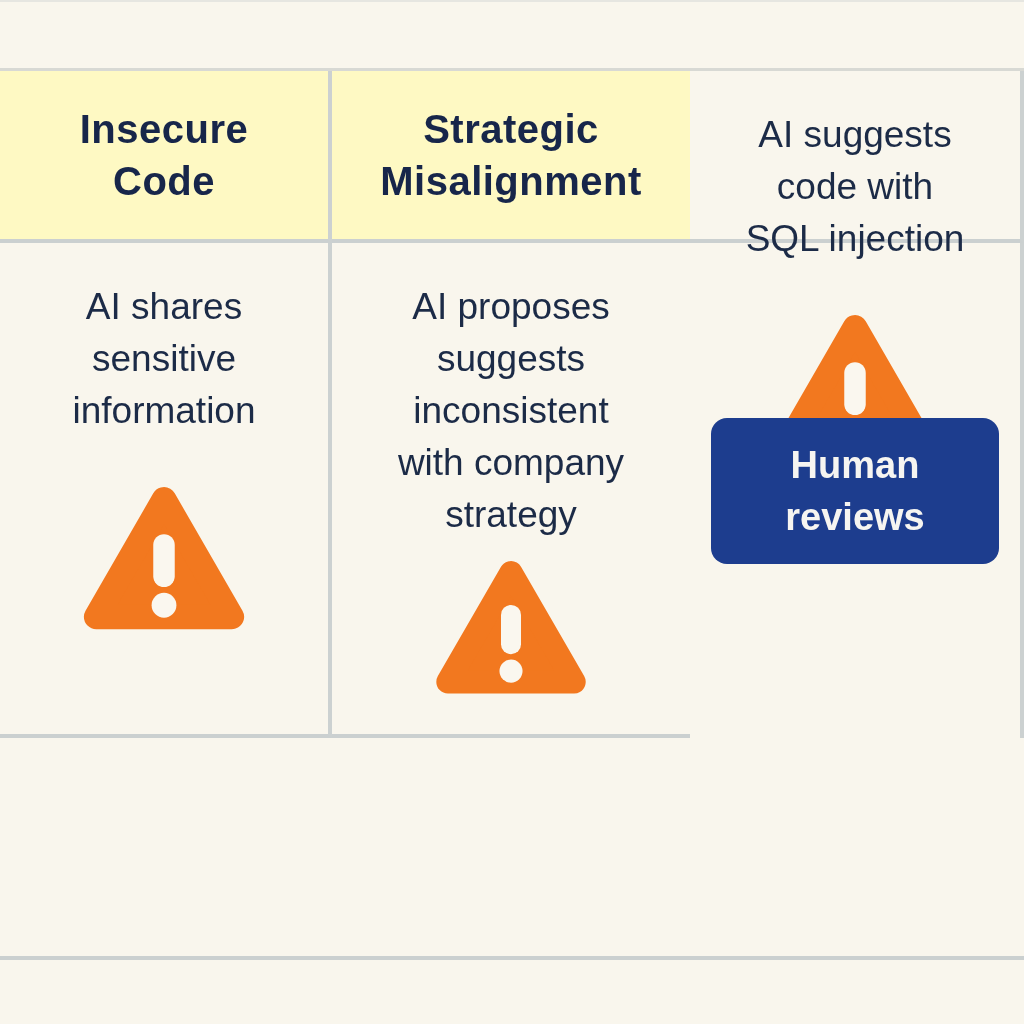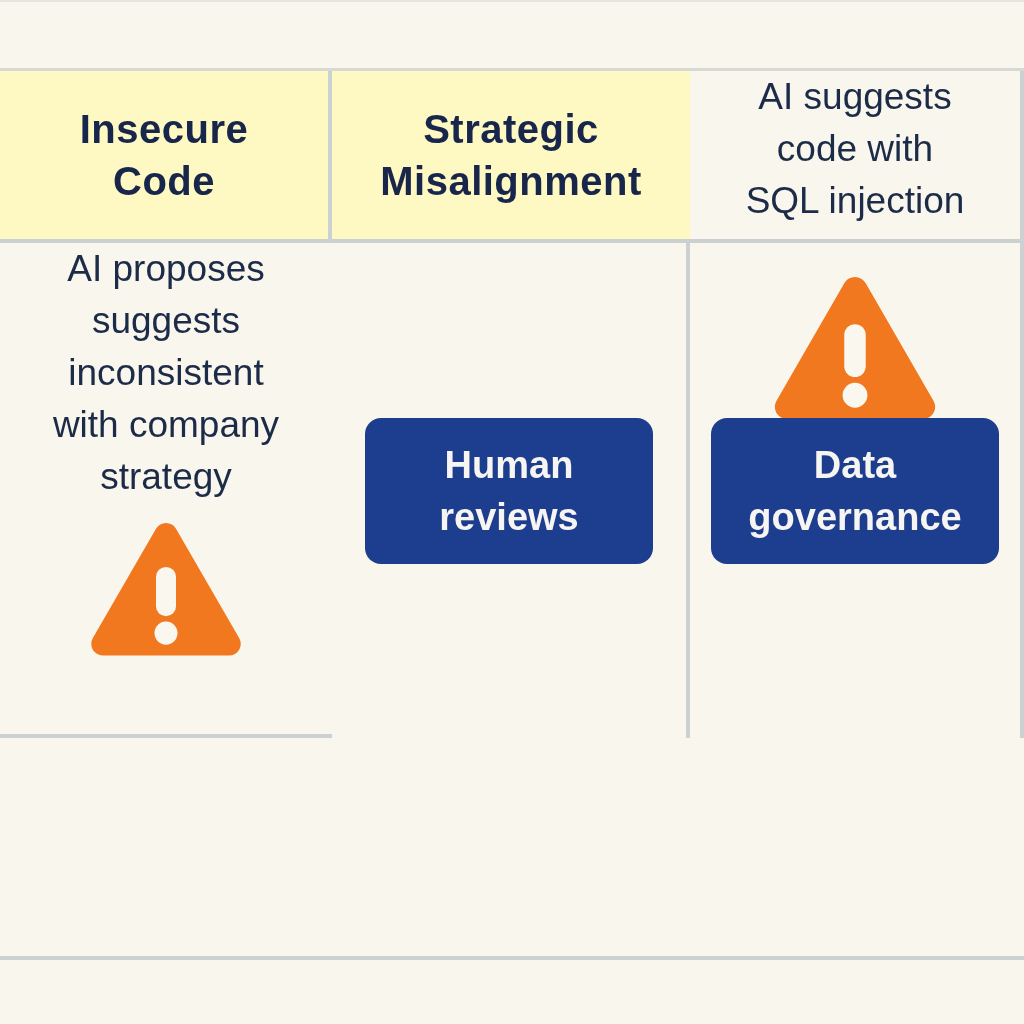--- a/index.html
+++ b/index.html
@@ -52,20 +52,21 @@
     line-height: 52px;
     white-space: pre-line;
     letter-spacing: 0.5px;
   }
   .body-cell {
     background: transparent;
     border-bottom: 4px solid #cbd0d0;
     display: flex;
     flex-direction: column;
     align-items: center;
+    padding-top: 38px;
   }
   .risk-text {
     color: #1c2b47;
     font-size: 37px;
     font-weight: 400;
     line-height: 52px;
     text-align: center;
     white-space: pre-line;
   }
   .warning-wrap {
@@ -123,38 +124,46 @@
 SQL injection</div>
     <div class="warning-wrap">
       <svg class="warning-svg" viewBox="0 0 100 92" xmlns="http://www.w3.org/2000/svg">
         <path d="M50 10 L91 81 L9 81 Z" fill="#f2781f" stroke="#f2781f" stroke-width="15" stroke-linejoin="round"></path>
         <rect x="43.5" y="31" width="13" height="32" rx="6.5" fill="#faf7ef"></rect>
         <circle cx="50" cy="74" r="7.5" fill="#faf7ef"></circle>
       </svg>
     </div>
   </div>
 
+  <div class="cell body-cell v-divide">
+    <div class="risk-text">AI shares
+sensitive
+information</div>
+    <div class="warning-wrap">
+      <svg class="warning-svg" viewBox="0 0 100 92" xmlns="http://www.w3.org/2000/svg">
+        <path d="M50 10 L91 81 L9 81 Z" fill="#f2781f" stroke="#f2781f" stroke-width="15" stroke-linejoin="round"></path>
+        <rect x="43.5" y="31" width="13" height="32" rx="6.5" fill="#faf7ef"></rect>
+        <circle cx="50" cy="74" r="7.5" fill="#faf7ef"></circle>
+      </svg>
+    </div>
+  </div>
 
   <div class="cell body-cell">
     <div class="risk-text">AI proposes
 suggests
 inconsistent
 with company
 strategy</div>
     <div class="warning-wrap col3-warning">
       <svg class="warning-svg small" viewBox="0 0 100 92" xmlns="http://www.w3.org/2000/svg">
         <path d="M50 10 L91 81 L9 81 Z" fill="#f2781f" stroke="#f2781f" stroke-width="15" stroke-linejoin="round"></path>
         <rect x="43.5" y="31" width="13" height="32" rx="6.5" fill="#faf7ef"></rect>
         <circle cx="50" cy="74" r="7.5" fill="#faf7ef"></circle>
       </svg>
     </div>
   </div>
 
   <div class="cell footer-cell v-divide">
     <button class="mitigation-btn">Human
 reviews</button>
   </div>
-  <div class="cell footer-cell v-divide">
-    <button class="mitigation-btn">Data
-governance</button>
-  </div>
 
 </div>
 
 </body></html>

